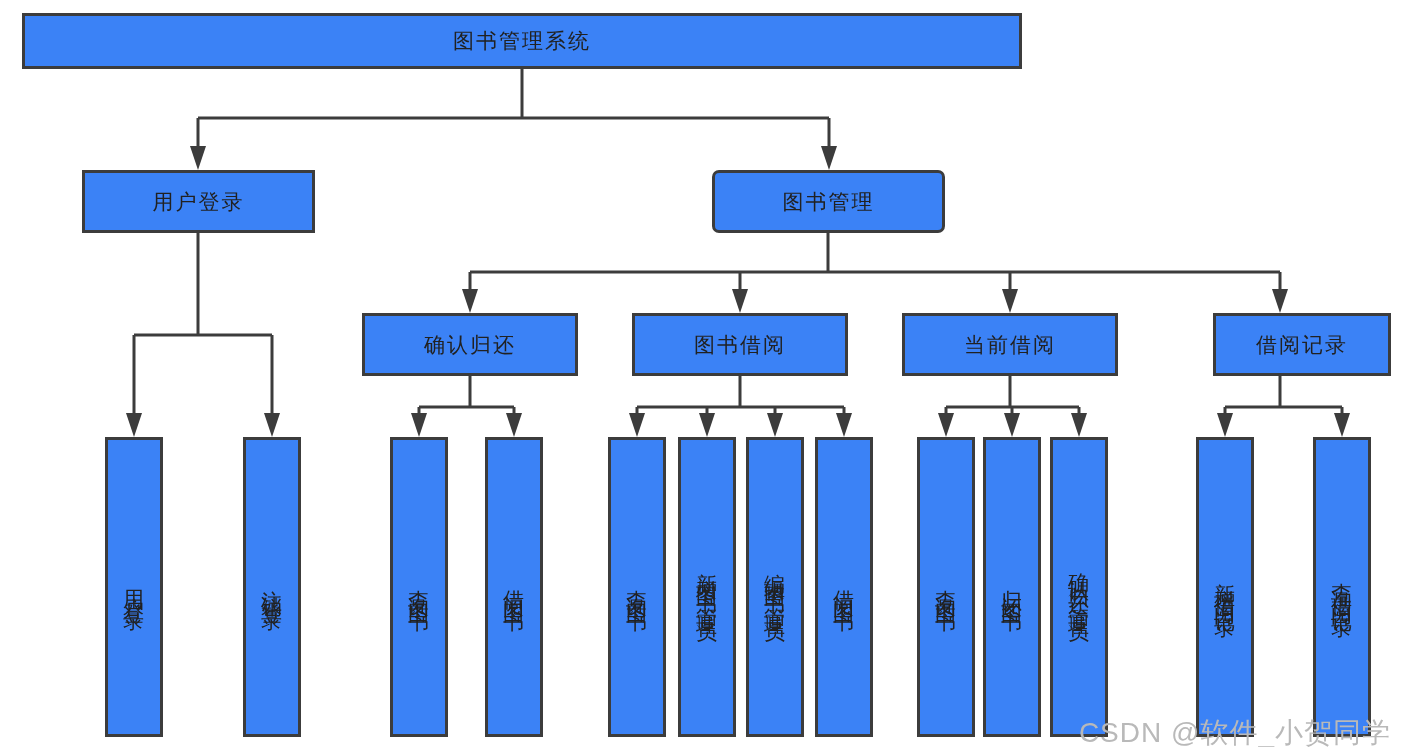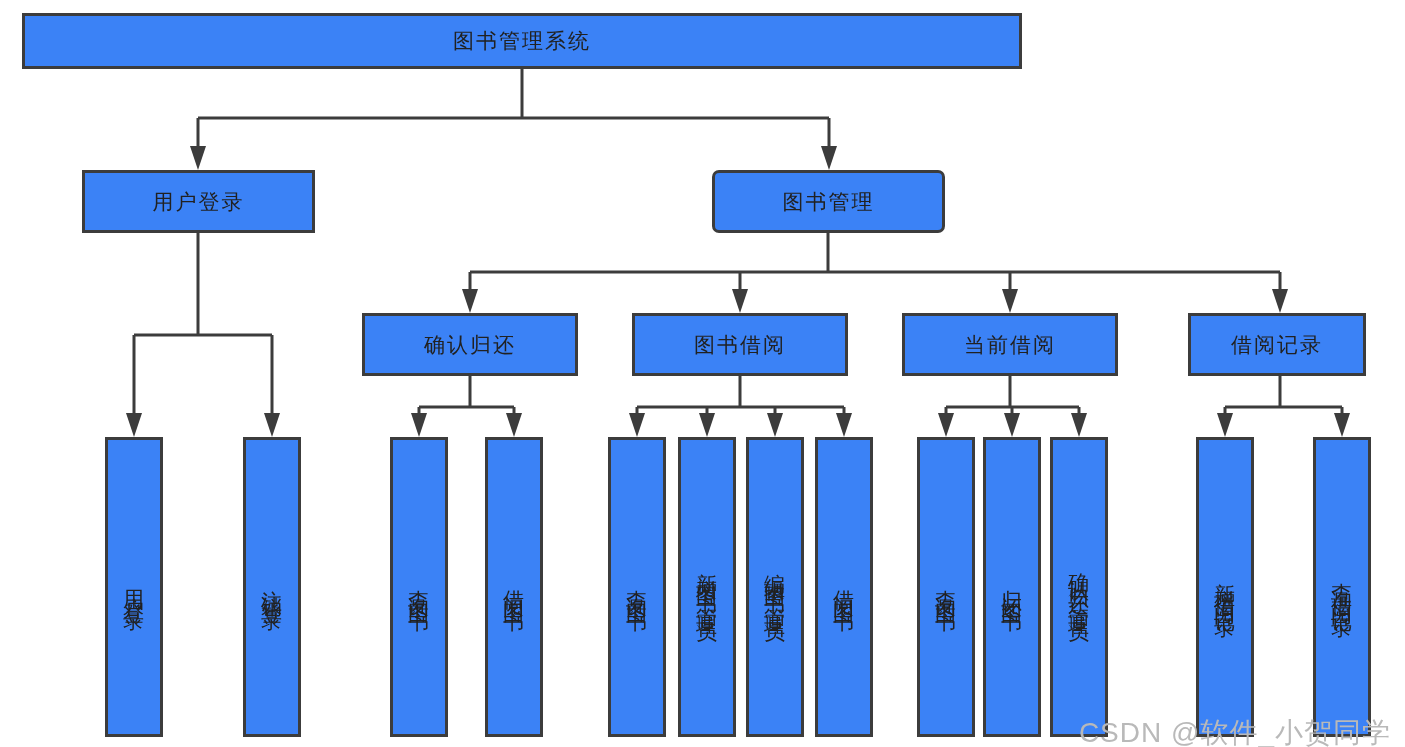--- a/index.html
+++ b/index.html
@@ -100,21 +100,21 @@
 
   <div class="node h" style="left:362px;top:313px;width:216px;height:63px;">
     <span>确认归还</span>
   </div>
   <div class="node h" style="left:632px;top:313px;width:216px;height:63px;">
     <span>图书借阅</span>
   </div>
   <div class="node h" style="left:902px;top:313px;width:216px;height:63px;">
     <span>当前借阅</span>
   </div>
-  <div class="node h" style="left:1188px;top:313px;width:178px;height:63px;">
+  <div class="node h" style="left:1213px;top:313px;width:178px;height:63px;">
     <span>借阅记录</span>
   </div>
 
   <div class="node v" style="left:105px;top:437px;width:58px;height:300px;">
     <span>用户登录</span>
   </div>
   <div class="node v" style="left:243px;top:437px;width:58px;height:300px;">
     <span>注销登录</span>
   </div>
 

